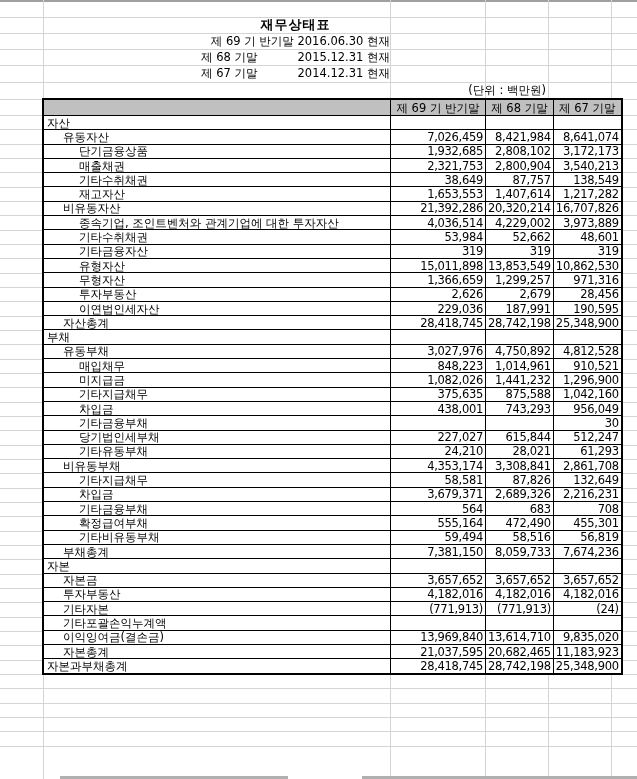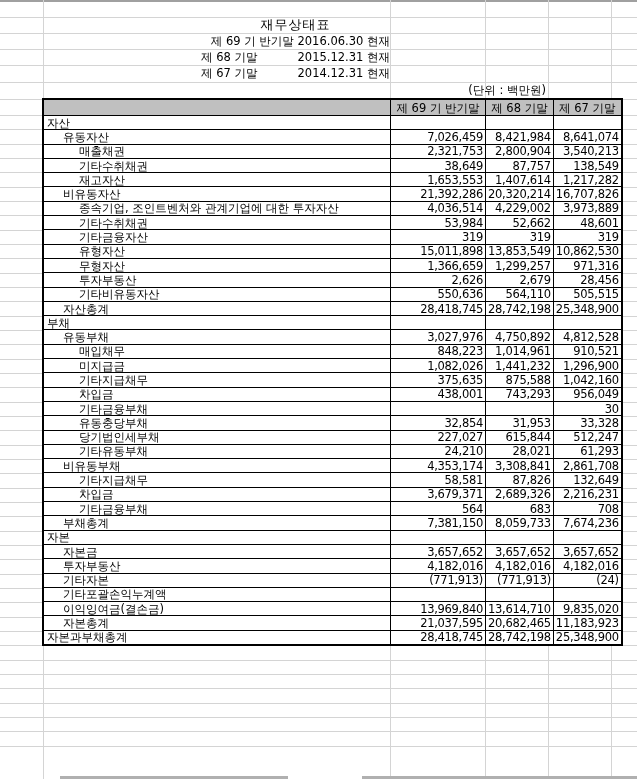--- a/index.html
+++ b/index.html
@@ -8,21 +8,21 @@
 
   
   .grid-bg { position: absolute; left: 0; top: 0; width: 637px; height: 779px; pointer-events: none; }
   .hline { position: absolute; left: 0; width: 637px; height: 1px; background: #d4d4d4; }
   .vline { position: absolute; top: 0; width: 1px; height: 779px; background: #d4d4d4; }
   .topline { position: absolute; left: 0; top: 0; width: 637px; height: 2px; background: #a0a0a0; }
   .bottom-bar { position: absolute; top: 776px; height: 3px; background: #b0b0b0; }
 
   
   .title { position: absolute; top: 17px; left: 43px; width: 505px; height: 16px; text-align: center;
-           font-weight: normal; font-size: 13px; line-height: 16px; letter-spacing: 1px; }
+           font-weight: bold; font-size: 13px; line-height: 16px; letter-spacing: 1px; }
   .sub { position: absolute; left: 43px; width: 347px; height: 16px; line-height: 16px; font-size: 11.5px; }
   .sub .p { position: absolute; left: 158px; white-space: nowrap; }
   .sub .d { position: absolute; right: 0; white-space: nowrap; }
   .sub1 { top: 33px; padding-left: 32px; }
   .sub1 .whole { position: absolute; right: 0; white-space: nowrap; }
   .sub2 { top: 49px; }
   .sub3 { top: 65px; }
   .unit { position: absolute; top: 82px; left: 390px; width: 158px; height: 16px; text-align: right;
           font-size: 11.5px; line-height: 16px; padding-right: 2px; white-space: nowrap; }
 
@@ -143,20 +143,26 @@
         <td class="num"></td>
         <td class="num"></td>
       </tr>
       <tr>
         <td class="lbl l1">유동자산</td>
         <td class="num">7,026,459</td>
         <td class="num">8,421,984</td>
         <td class="num">8,641,074</td>
       </tr>
       <tr>
+        <td class="lbl l2">단기금융상품</td>
+        <td class="num">1,932,685</td>
+        <td class="num">2,808,102</td>
+        <td class="num">3,172,173</td>
+      </tr>
+      <tr>
         <td class="lbl l2">매출채권</td>
         <td class="num">2,321,753</td>
         <td class="num">2,800,904</td>
         <td class="num">3,540,213</td>
       </tr>
       <tr>
         <td class="lbl l2">기타수취채권</td>
         <td class="num">38,649</td>
         <td class="num">87,757</td>
         <td class="num">138,549</td>
@@ -203,24 +209,24 @@
         <td class="num">1,299,257</td>
         <td class="num">971,316</td>
       </tr>
       <tr>
         <td class="lbl l2">투자부동산</td>
         <td class="num">2,626</td>
         <td class="num">2,679</td>
         <td class="num">28,456</td>
       </tr>
       <tr>
-        <td class="lbl l2">기타비유동자산</td>
-        <td class="num">550,636</td>
-        <td class="num">564,110</td>
-        <td class="num">505,515</td>
+        <td class="lbl l2">이연법인세자산</td>
+        <td class="num">229,036</td>
+        <td class="num">187,991</td>
+        <td class="num">190,595</td>
       </tr>
       <tr>
         <td class="lbl l1">자산총계</td>
         <td class="num">28,418,745</td>
         <td class="num">28,742,198</td>
         <td class="num">25,348,900</td>
       </tr>
       <tr>
         <td class="lbl l0">부채</td>
         <td class="num"></td>
@@ -257,26 +263,20 @@
         <td class="num">743,293</td>
         <td class="num">956,049</td>
       </tr>
       <tr>
         <td class="lbl l2">기타금융부채</td>
         <td class="num"></td>
         <td class="num"></td>
         <td class="num">30</td>
       </tr>
       <tr>
-        <td class="lbl l2">유동충당부채</td>
-        <td class="num">32,854</td>
-        <td class="num">31,953</td>
-        <td class="num">33,328</td>
-      </tr>
-      <tr>
         <td class="lbl l2">당기법인세부채</td>
         <td class="num">227,027</td>
         <td class="num">615,844</td>
         <td class="num">512,247</td>
       </tr>
       <tr>
         <td class="lbl l2">기타유동부채</td>
         <td class="num">24,210</td>
         <td class="num">28,021</td>
         <td class="num">61,293</td>
@@ -299,20 +299,32 @@
         <td class="num">2,689,326</td>
         <td class="num">2,216,231</td>
       </tr>
       <tr>
         <td class="lbl l2">기타금융부채</td>
         <td class="num">564</td>
         <td class="num">683</td>
         <td class="num">708</td>
       </tr>
       <tr>
+        <td class="lbl l2">확정급여부채</td>
+        <td class="num">555,164</td>
+        <td class="num">472,490</td>
+        <td class="num">455,301</td>
+      </tr>
+      <tr>
+        <td class="lbl l2">기타비유동부채</td>
+        <td class="num">59,494</td>
+        <td class="num">58,516</td>
+        <td class="num">56,819</td>
+      </tr>
+      <tr>
         <td class="lbl l1">부채총계</td>
         <td class="num">7,381,150</td>
         <td class="num">8,059,733</td>
         <td class="num">7,674,236</td>
       </tr>
       <tr>
         <td class="lbl l0">자본</td>
         <td class="num"></td>
         <td class="num"></td>
         <td class="num"></td>

